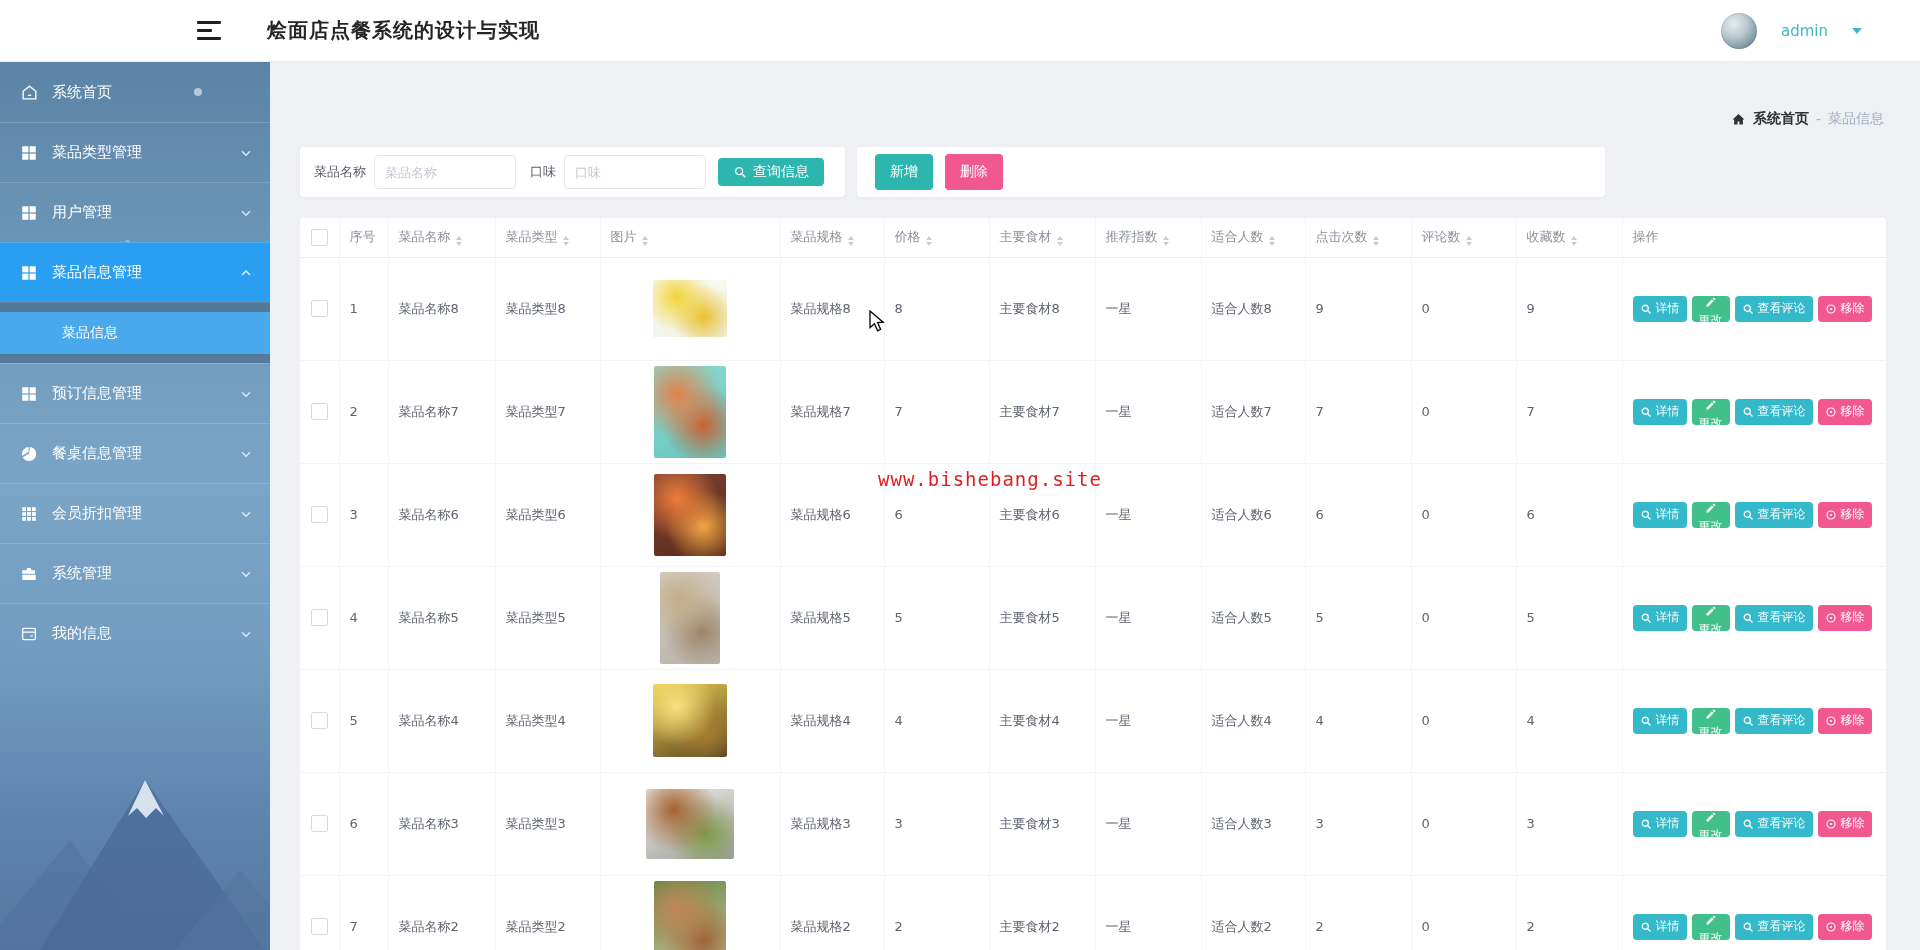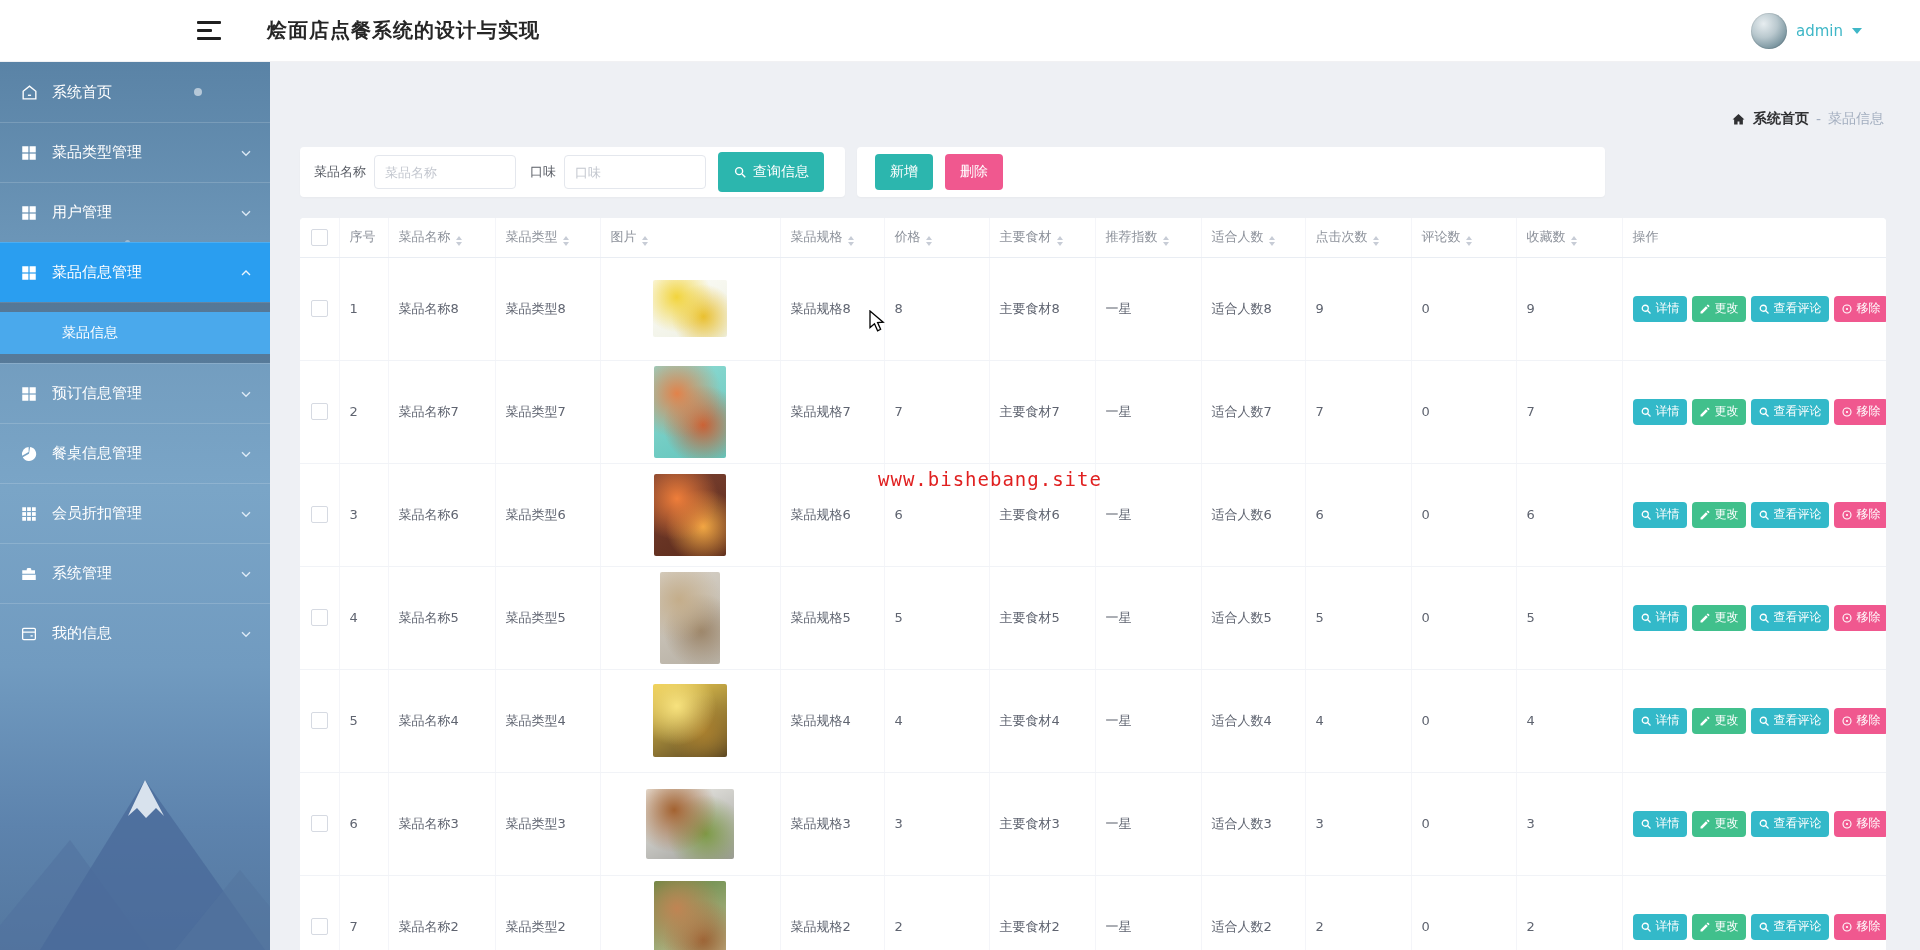--- a/index.html
+++ b/index.html
@@ -5,21 +5,21 @@
   html,body{margin:0;padding:0;width:1920px;height:950px;overflow:hidden;
     font-family:"DejaVu Sans","Liberation Sans",sans-serif;background:#eef0f4;}
 
   
   .topbar{position:absolute;top:0;left:0;width:1920px;height:62px;background:#fff;
     z-index:20;display:flex;align-items:center;border-bottom:1px solid #f1f1f3;box-sizing:border-box;}
   .hamburger{margin-left:197px;width:24px;display:flex;flex-direction:column;gap:5px;cursor:pointer;}
   .hamburger i{display:block;height:3px;background:#1f1f1f;border-radius:1px;}
   .hamburger i:nth-child(1){width:24px}.hamburger i:nth-child(2){width:15px}.hamburger i:nth-child(3){width:24px}
   .app-title{margin:0 0 0 46px;font-size:20px;font-weight:700;color:#262626;letter-spacing:1px;}
-  .user-area{margin-left:auto;margin-right:58px;display:flex;align-items:center;gap:9px;cursor:pointer;}
+  .user-area{margin-left:auto;margin-right:58px;display:flex;align-items:center;gap:24px;cursor:pointer;}
   .avatar{width:36px;height:36px;border-radius:50%;
     background:radial-gradient(circle at 35% 30%,#e7edf0 0%,#b9c8ce 40%,#7e98a2 72%,#4f6671 100%);
     box-shadow:inset 0 0 0 1px rgba(0,0,0,.08);}
   .user-name{font-size:15px;color:#3fb7c7;}
   .caret{width:0;height:0;border-left:5px solid transparent;border-right:5px solid transparent;border-top:6px solid #3fb7c7;}
 
   
   .sidebar{position:absolute;top:62px;left:0;width:270px;height:888px;overflow:hidden;z-index:10;
     background:linear-gradient(180deg,#5a83a6 0%,#6d97b9 22%,#7aa5c7 48%,#719bc0 68%,#5d83ad 86%,#54779f 100%);}
   .mountain{position:absolute;left:0;bottom:0;width:270px;height:230px;z-index:0;}
@@ -46,21 +46,21 @@
   .bc-sep{color:#a3aebf;}
   .bc-current{color:#a3aebf;}
 
   .search-card{position:absolute;left:30px;top:85px;width:545px;height:50px;background:#fff;border-radius:4px;
     display:flex;align-items:center;padding:0 10px;box-sizing:border-box;box-shadow:0 1px 2px rgba(0,0,0,.03);}
   .f-label{font-size:13px;color:#5a5e66;margin:0 8px 0 4px;white-space:nowrap;}
   .f-label.second{margin-left:14px;}
   .f-input{width:142px;height:34px;border:1px solid #e4e7ed;border-radius:4px;padding:0 10px;font-size:13px;
     color:#333;box-sizing:border-box;outline:none;background:#fff;font-family:inherit;}
   .f-input::placeholder{color:#c3c7cf;}
-  .query-btn{margin-left:12px;height:40px;padding:0 15px;background:#2cb6ae;border:none;border-radius:4px;
+  .query-btn{margin-left:12px;height:28px;padding:0 15px;background:#2cb6ae;border:none;border-radius:4px;
     color:#fff;font-size:14px;display:inline-flex;align-items:center;gap:6px;cursor:pointer;font-family:inherit;}
 
   .actions-card{position:absolute;left:587px;top:85px;width:748px;height:50px;background:#fff;border-radius:4px;
     display:flex;align-items:center;padding:0 18px;box-sizing:border-box;gap:12px;box-shadow:0 1px 2px rgba(0,0,0,.03);}
   .btn{height:36px;padding:0 15px;border:none;border-radius:4px;color:#fff;font-size:14px;cursor:pointer;font-family:inherit;}
   .btn-add{background:#2cb6ae;}
   .btn-del{background:#f0588f;}
 
   
   .table-card{position:absolute;left:30px;top:156px;width:1586px;background:#fff;border-radius:4px 4px 0 0;overflow:hidden;}
@@ -76,21 +76,21 @@
   td.col-image{text-align:center;}
   .food-img{display:inline-block;border-radius:2px;vertical-align:middle;}
   .sorters{display:inline-flex;flex-direction:column;gap:2px;margin-left:5px;vertical-align:1px;cursor:pointer;}
   .s-up{width:0;height:0;border-left:3.5px solid transparent;border-right:3.5px solid transparent;border-bottom:4.5px solid #c7ccd6;}
   .s-down{width:0;height:0;border-left:3.5px solid transparent;border-right:3.5px solid transparent;border-top:4.5px solid #c7ccd6;}
   .ops-wrap{display:flex;align-items:center;gap:5px;}
   .op{height:26px;padding:0 7px;border:none;border-radius:4px;color:#fff;font-size:12px;display:inline-flex;
     align-items:center;gap:4px;cursor:pointer;white-space:nowrap;font-family:inherit;justify-content:space-between;}
   .op-ic{display:inline-flex;}
   .op-teal{background:#33b9c9;}
-  .op-green{background:#41c08c;}
+  .op-green{background:#41c08c;flex-direction:column;}
   .op-pink{background:#f0588f;}
 
   .watermark{position:absolute;left:608px;top:406px;font-family:"DejaVu Sans Mono","Liberation Mono",monospace;
     font-size:19px;font-weight:500;color:#e02020;z-index:6;letter-spacing:1px;}
   .cursor{position:absolute;left:598px;top:248px;z-index:9;}
 </style>
 </head>
 <body>
 
 <header class="topbar">

